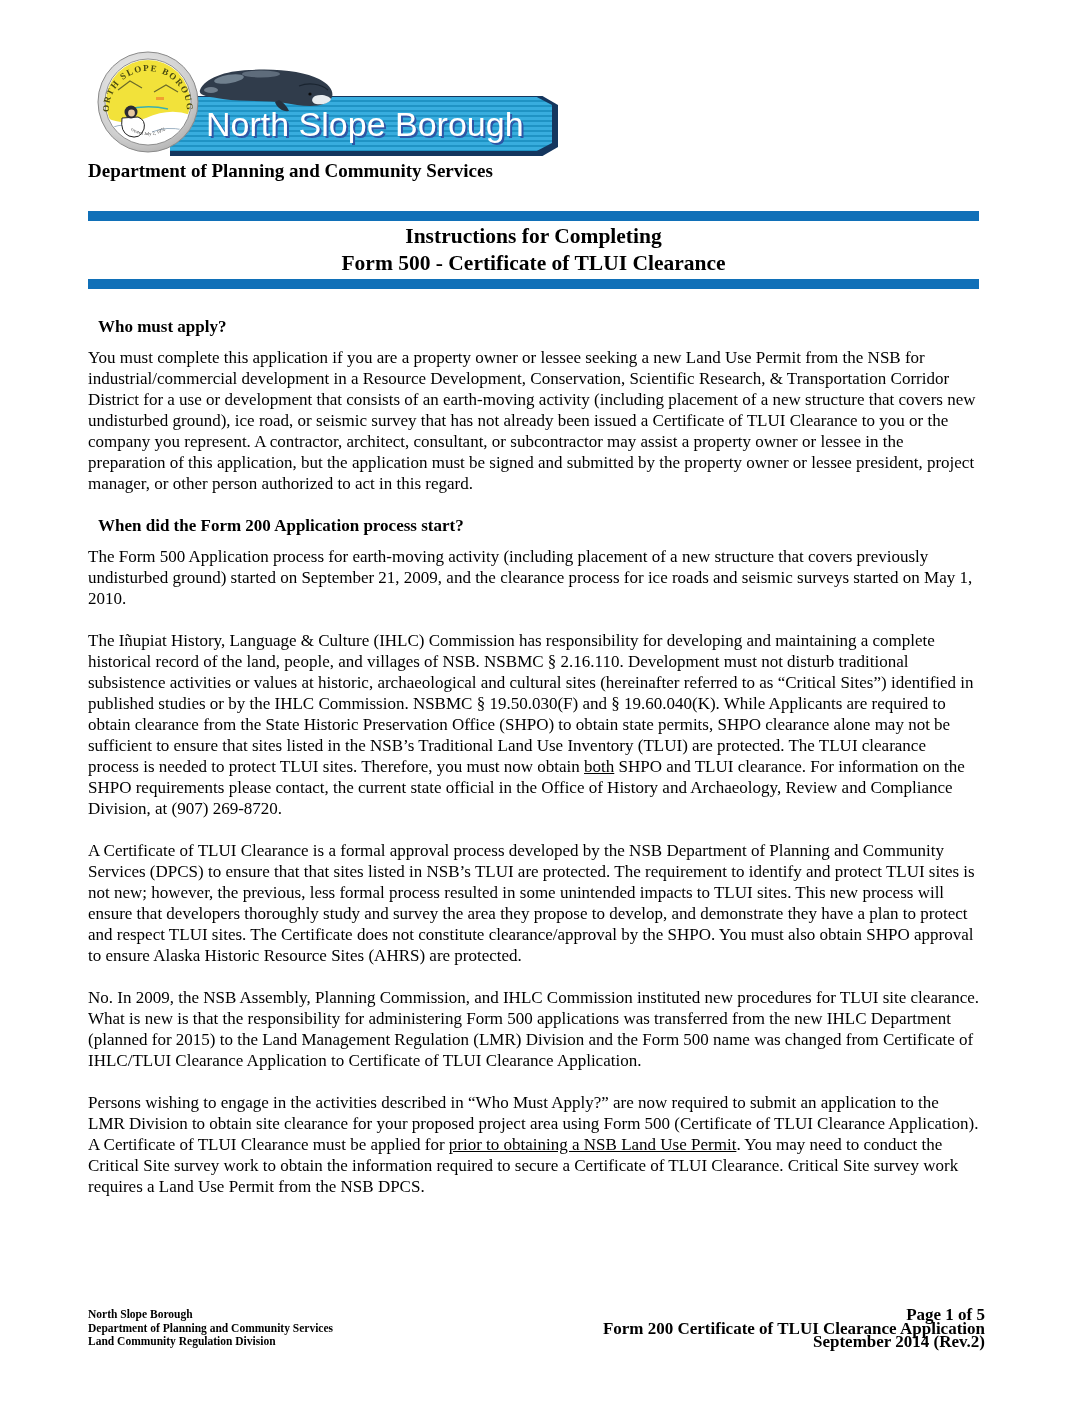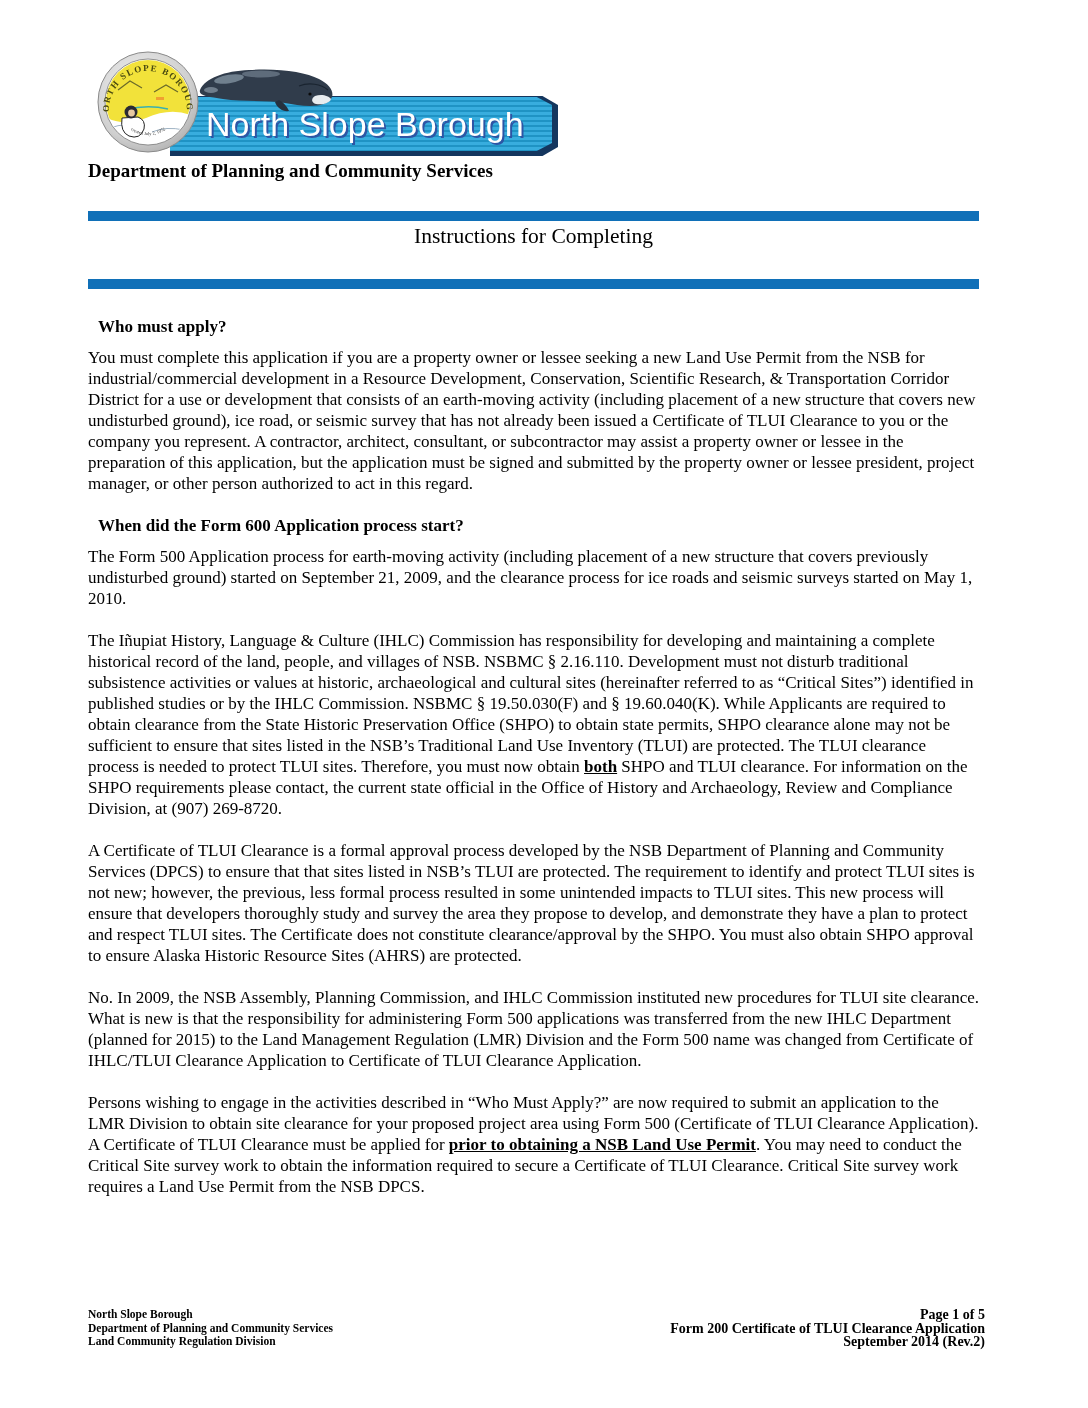--- a/index.html
+++ b/index.html
@@ -18,32 +18,32 @@
         font-family:"Liberation Sans", sans-serif;font-size:34px;color:#fff;
         text-shadow:2px 2px 0 #2D55A5;white-space:nowrap;}
   .whale{position:absolute;left:197px;top:66px;width:140px;height:46px;z-index:2;}
   .seal{position:absolute;left:96px;top:50px;width:104px;height:104px;z-index:3;}
   .dept{position:absolute;left:88px;top:160px;font-size:19px;font-weight:bold;z-index:4;}
 
   
   .bar{position:absolute;left:88px;width:891px;height:10px;background:#1070B8;}
   .bar1{top:211px;} .bar2{top:279px;}
   .doc-title{position:absolute;left:88px;top:223px;width:891px;text-align:center;
-        font-size:21.5px;font-weight:normal;line-height:27px;}
+        font-size:21.5px;font-weight:bold;line-height:27px;}
 
   
   .content{position:absolute;left:88px;top:306px;width:891px;font-size:17px;line-height:21px;}
   .sec{margin:0 0 21px 0;}
   .sec h2{margin:10px;font-size:17px;line-height:21px;font-weight:bold;}
   .sec p{margin:0;}
-  .em-bu{font-weight:bold;text-decoration:underline;}
+  .em-bu{font-weight:normal;text-decoration:underline;}
 
   
   .foot-left{position:absolute;left:88px;top:1308px;font-size:11.5px;font-weight:bold;line-height:13.5px;}
-  .foot-right{position:absolute;right:103px;top:1308px;font-size:14px;font-weight:bold;
+  .foot-right{position:absolute;right:103px;top:1308px;font-size:17px;font-weight:bold;
         line-height:13.5px;text-align:right;}
 </style>
 </head>
 <body>
 
 <div class="page">
 
   <div class="hdr">
 
     <div class="banner-outer">
@@ -97,32 +97,33 @@
         <textPath href="#sealArcBottom" startOffset="50%" text-anchor="middle">created July 2, 1972</textPath>
       </text>
     </svg>
 
     <div class="dept">Department of Planning and Community Services</div>
   </div>
 
   <div class="bar bar1"></div>
   <div class="doc-title">
     <div>Instructions for Completing</div>
+    <div>Form 500 - Certificate of TLUI Clearance</div>
   </div>
   <div class="bar bar2"></div>
 
   <div class="content">
 
     <div class="sec">
       <h2>Who must apply?</h2>
       <p>You must complete this application if you are a property owner or lessee seeking a new Land Use Permit from the NSB for industrial/commercial development in a Resource Development, Conservation, Scientific Research, &amp; Transportation Corridor District for a use or development that consists of an earth-moving activity (including placement of a new structure that covers new undisturbed ground), ice road, or seismic survey that has not already been issued a Certificate of TLUI Clearance to you or the company you represent. A contractor, architect, consultant, or subcontractor may assist a property owner or lessee in the preparation of this application, but the application must be signed and submitted by the property owner or lessee president, project manager, or other person authorized to act in this regard.</p>
     </div>
 
     <div class="sec">
-      <h2>When did the Form 600 Application process start?</h2>
+      <h2>When did the Form 200 Application process start?</h2>
       <p>The Form 500 Application process for earth-moving activity (including placement of a new structure that covers previously undisturbed ground) started on September 21, 2009, and the clearance process for ice roads and seismic surveys started on May 1, 2010.</p>
     </div>
 
     <div class="sec">
       <p><span>The Iñupiat History, Language &amp; Culture (IHLC) Commission has responsibility for developing and maintaining a complete historical record of the land, people, and villages of NSB. NSBMC § 2.16.110. Development must not disturb traditional subsistence activities or values at historic, archaeological and cultural sites (hereinafter referred to as “Critical Sites”) identified in published studies or by the IHLC Commission. NSBMC § 19.50.030(F) and § 19.60.040(K). While Applicants are required to obtain clearance from the State Historic Preservation Office (SHPO) to obtain state permits, SHPO clearance alone may not be sufficient to ensure that sites listed in the NSB’s Traditional Land Use Inventory (TLUI) are protected. The TLUI clearance process is needed to protect TLUI sites. Therefore, you must now obtain </span><span class="em-bu">both</span><span> SHPO and TLUI clearance. For information on the SHPO requirements please contact, the current state official in the Office of History and Archaeology, Review and Compliance Division, at (907) 269-8720.</span></p>
     </div>
 
     <div class="sec">
       <p>A Certificate of TLUI Clearance is a formal approval process developed by the NSB Department of Planning and Community Services (DPCS) to ensure that that sites listed in NSB’s TLUI are protected. The requirement to identify and protect TLUI sites is not new; however, the previous, less formal process resulted in some unintended impacts to TLUI sites. This new process will ensure that developers thoroughly study and survey the area they propose to develop, and demonstrate they have a plan to protect and respect TLUI sites. The Certificate does not constitute clearance/approval by the SHPO. You must also obtain SHPO approval to ensure Alaska Historic Resource Sites (AHRS) are protected.</p>
     </div>

